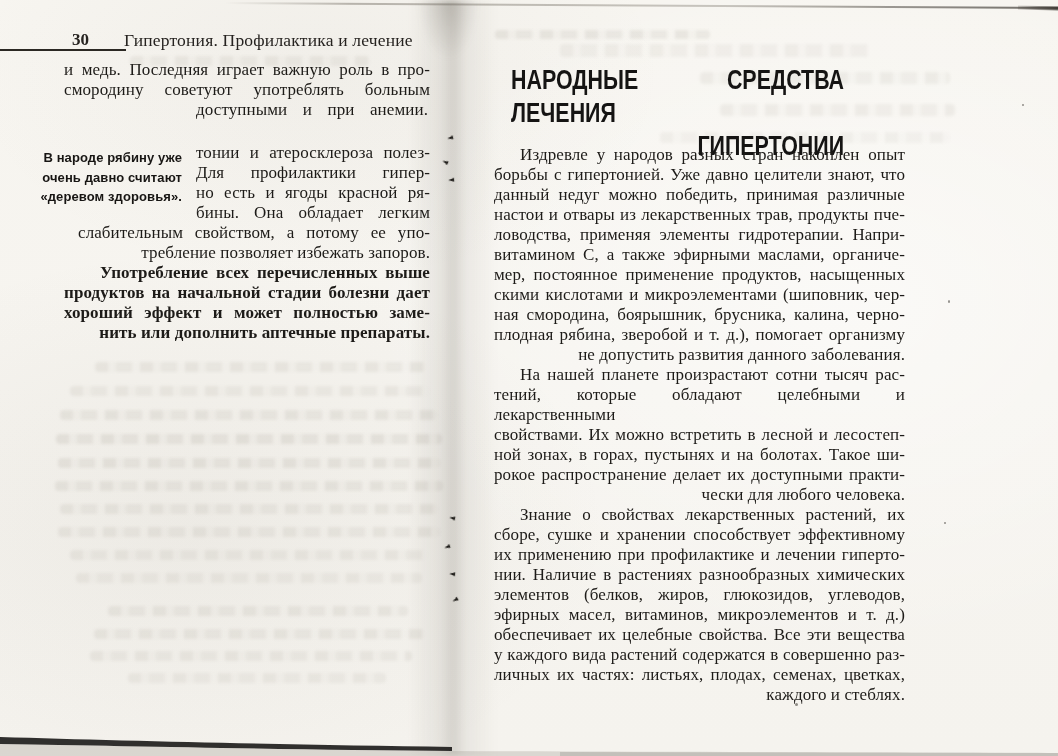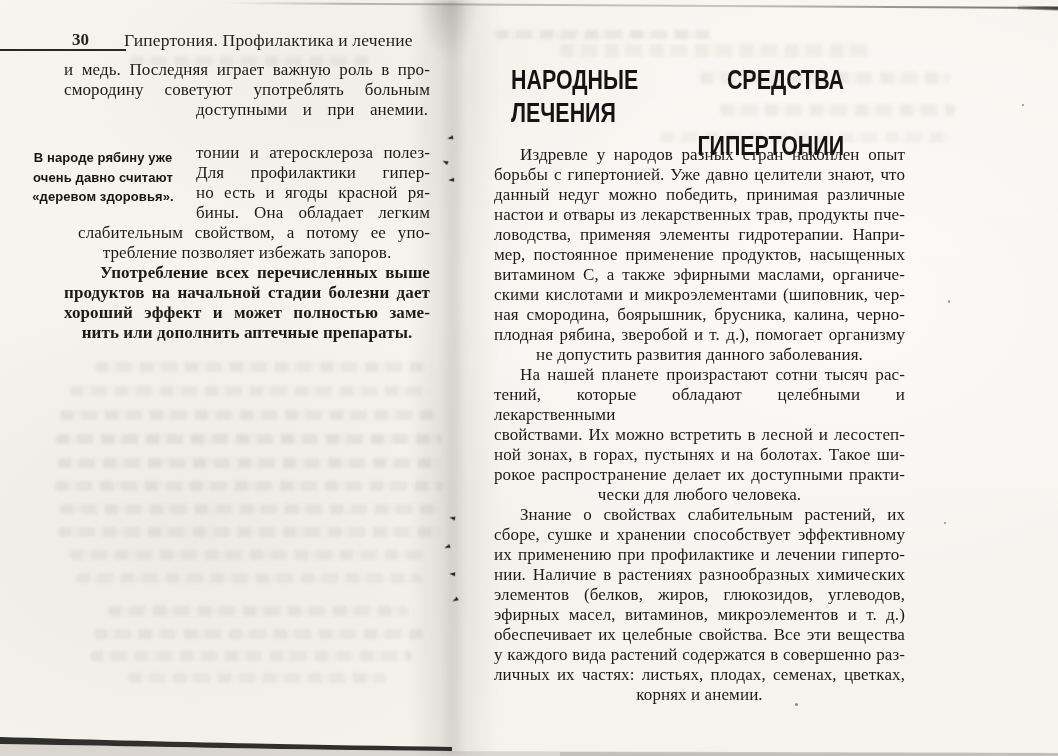--- a/index.html
+++ b/index.html
@@ -41,21 +41,21 @@
     transform:rotate(1.2deg); filter:blur(0.5px);
   }
   
   .lp-header{position:absolute; left:0; top:30px; width:440px; height:24px;}
   .lp-rule{position:absolute; left:0; top:19px; width:126px; height:2px; background:#2b2823;}
   .lp-num{position:absolute; left:72px; top:0; font-size:17px; font-weight:bold; color:#262320;}
   .lp-title{position:absolute; left:124px; top:0; width:300px; font-size:17.5px; font-weight:normal;
     color:#262320; letter-spacing:0.2px;}
   .textblock{position:absolute; font-size:17px; line-height:20px; color:#1d1b18;
     letter-spacing:0.1px; font-weight:500;}
-  .line{white-space:nowrap; text-align:center;}
+  .line{white-space:nowrap; text-align:right;}
   .tb .line{white-space:normal;}
   .j{text-align:justify; text-align-last:justify; white-space:normal;}
   .lp-p1{left:64px; top:60px; width:366px;}
   .lp-p1-last{margin-left:132px; width:232px;}
   .margin-note{left:24px; top:148px; width:158px; font-family:"Liberation Sans",sans-serif;
     font-size:13px; font-weight:bold; line-height:19.5px; color:#171513; letter-spacing:0.1px;}
   .lp-p2wrap{left:196px; top:143px; width:234px;}
   .lp-p2full{left:64px; top:223px; width:366px;}
   .lp-p2full .first{padding-left:14px;}
   .lp-p3{left:64px; top:263px; width:366px;font-weight:bold;}
@@ -170,46 +170,46 @@
       </div>
     </div>
 
     <div class="textblock tb rp-body">
       <div>
           <div class="line j ind">Издревле у народов разных стран накоплен опыт</div>
           <div class="line j">борьбы с гипертонией. Уже давно целители знают, что</div>
           <div class="line j">данный недуг можно победить, принимая различные</div>
           <div class="line j">настои и отвары из лекарственных трав, продукты пче-</div>
           <div class="line j">ловодства, применяя элементы гидротерапии. Напри-</div>
+          <div class="line j">витамином С, а также эфирными маслами, органиче-</div>
           <div class="line j">мер, постоянное применение продуктов, насыщенных</div>
-          <div class="line j">витамином С, а также эфирными маслами, органиче-</div>
           <div class="line j">скими кислотами и микроэлементами (шиповник, чер-</div>
           <div class="line j">ная смородина, боярышник, брусника, калина, черно-</div>
           <div class="line j">плодная рябина, зверобой и т. д.), помогает организму</div>
           <div class="line">не допустить развития данного заболевания.</div>
         </div>
       <div>
           <div class="line j ind">На нашей планете произрастают сотни тысяч рас-</div>
           <div class="line j">тений, которые обладают целебными и лекарственными</div>
           <div class="line j">свойствами. Их можно встретить в лесной и лесостеп-</div>
           <div class="line j">ной зонах, в горах, пустынях и на болотах. Такое ши-</div>
           <div class="line j">рокое распространение делает их доступными практи-</div>
           <div class="line">чески для любого человека.</div>
         </div>
       <div>
-          <div class="line j ind">Знание о свойствах слабительным растений, их</div>
+          <div class="line j ind">Знание о свойствах лекарственных растений, их</div>
           <div class="line j">сборе, сушке и хранении способствует эффективному</div>
           <div class="line j">их применению при профилактике и лечении гиперто-</div>
           <div class="line j">нии. Наличие в растениях разнообразных химических</div>
           <div class="line j">элементов (белков, жиров, глюкозидов, углеводов,</div>
           <div class="line j">эфирных масел, витаминов, микроэлементов и т. д.)</div>
           <div class="line j">обеспечивает их целебные свойства. Все эти вещества</div>
           <div class="line j">у каждого вида растений содержатся в совершенно раз-</div>
           <div class="line j">личных их частях: листьях, плодах, семенах, цветках,</div>
-          <div class="line">корнях и анемии.</div>
+          <div class="line">каждого и стеблях.</div>
         </div>
     </div>
 
     <div class="speck" style="left:1022px;top:104px;width:2px;height:2px;"></div>
     <div class="speck" style="left:948px;top:300px;width:2px;height:3px;"></div>
     <div class="speck" style="left:944px;top:522px;width:2px;height:2px;"></div>
     <div class="speck" style="left:795px;top:703px;width:3px;height:3px;"></div>
   </div>
 
   <svg width="1058" height="26" viewBox="0 0 1058 26" style="position:absolute;left:0;bottom:0;">

